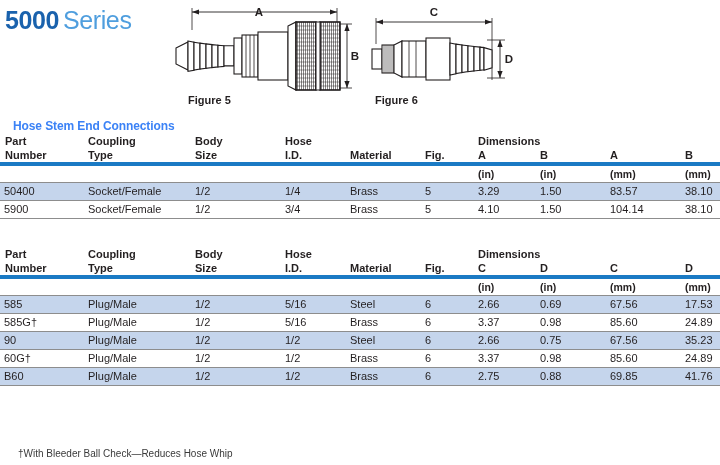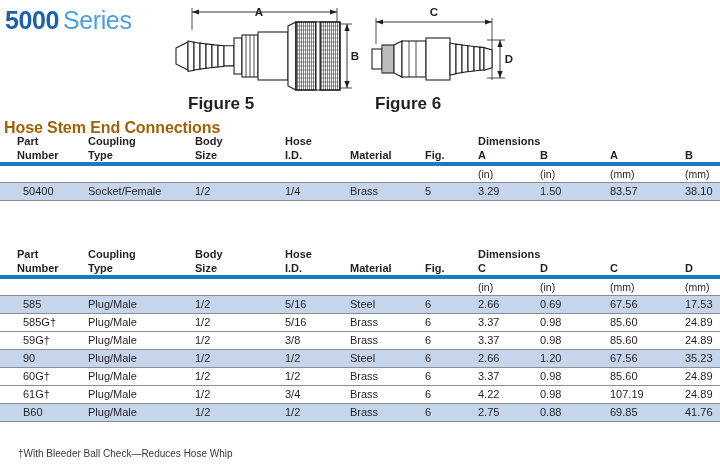--- a/index.html
+++ b/index.html
@@ -17,29 +17,29 @@
     position: absolute; left: 5px; top: 6px;
     font-size: 25px; font-weight: 700; letter-spacing: -0.4px;
     white-space: nowrap;
   }
   .title .t-num { color: #1a62ad; }
   .title .t-word { color: #4f9ede; font-weight: 400; margin-left: 4px; }
 
   
   .figures { position: absolute; left: 0; top: 0; width: 720px; height: 115px; }
   .fig-caption {
-    position: absolute; font-size: 17px; font-weight: 700; color: #231f20;
+    position: absolute; font-size: 11px; font-weight: 700; color: #231f20;
   }
   #cap5 { left: 188px; top: 94px; }
   #cap6 { left: 375px; top: 94px; }
 
   
   .section-head {
-    position: absolute; left: 4px; top: 119px;
-    font-size: 16px; font-weight: 700; color: #a16207;
+    position: absolute; left: 13px; top: 119px;
+    font-size: 12px; font-weight: 700; color: #3b82f6;
     letter-spacing: -0.1px;
   }
 
   
   .tbl {
     position: absolute; left: 0; width: 720px;
     border-collapse: collapse; table-layout: fixed;
     font-size: 10.5px;
   }
   #tbl1 { top: 134px; }
@@ -60,44 +60,44 @@
     text-align: left; vertical-align: bottom;
     padding: 0; font-weight: 400;
     white-space: nowrap;
   }
 
   
   .hrow th {
     font-weight: 700; font-size: 11px; color: #231f20;
     height: 14px; line-height: 14px;
   }
-  .hrow th.pl { padding-left: 17px; }
+  .hrow th.pl { padding-left: 5px; }
 
   
   .rule-blue td {
     height: 4px; padding: 0;
     background: #1a7ac4;
   }
 
   
   .unitrow td {
-    font-weight: 400; font-size: 10.5px;
+    font-weight: 700; font-size: 10.5px;
     height: 16px; line-height: 16px;
     background: #ffffff;
     border-bottom: 1px solid #8d8d8d;
   }
 
   
   .drow td {
     height: 17px; line-height: 17px;
     font-size: 11px; color: #231f20;
     border-bottom: 1px solid #8d8d8d;
   }
   .drow.alt td { background: #c5d5ec; }
-  .drow td.pl { padding-left: 23px; }
+  .drow td.pl { padding-left: 4px; }
 
   
   .footnote {
     position: absolute; left: 18px; top: 448px;
     font-size: 10px; color: #3a3a3a;
   }
 </style>
 </head>
 <body>
 
@@ -304,20 +304,32 @@
           <td>Socket/Female</td>
           <td>1/2</td>
           <td>1/4</td>
           <td>Brass</td>
           <td>5</td>
           <td>3.29</td>
           <td>1.50</td>
           <td>83.57</td>
           <td>38.10</td>
         </tr>
+        <tr class="drow">
+          <td class="pl">5900</td>
+          <td>Socket/Female</td>
+          <td>1/2</td>
+          <td>3/4</td>
+          <td>Brass</td>
+          <td>5</td>
+          <td>4.10</td>
+          <td>1.50</td>
+          <td>104.14</td>
+          <td>38.10</td>
+        </tr>
       </tbody>
   </table>
 
   <table class="tbl" id="tbl2">
     <colgroup>
       <col class="c0">
         <col class="c1">
         <col class="c2">
         <col class="c3">
         <col class="c4">
@@ -383,69 +395,45 @@
           <td>Plug/Male</td>
           <td>1/2</td>
           <td>5/16</td>
           <td>Brass</td>
           <td>6</td>
           <td>3.37</td>
           <td>0.98</td>
           <td>85.60</td>
           <td>24.89</td>
         </tr>
+        <tr class="drow alt">
+          <td class="pl">90</td>
+          <td>Plug/Male</td>
+          <td>1/2</td>
+          <td>1/2</td>
+          <td>Steel</td>
+          <td>6</td>
+          <td>2.66</td>
+          <td>0.75</td>
+          <td>67.56</td>
+          <td>35.23</td>
+        </tr>
         <tr class="drow">
-          <td class="pl">59G†</td>
+          <td class="pl">60G†</td>
           <td>Plug/Male</td>
           <td>1/2</td>
-          <td>3/8</td>
+          <td>1/2</td>
           <td>Brass</td>
           <td>6</td>
           <td>3.37</td>
           <td>0.98</td>
           <td>85.60</td>
           <td>24.89</td>
         </tr>
         <tr class="drow alt">
-          <td class="pl">90</td>
-          <td>Plug/Male</td>
-          <td>1/2</td>
-          <td>1/2</td>
-          <td>Steel</td>
-          <td>6</td>
-          <td>2.66</td>
-          <td>1.20</td>
-          <td>67.56</td>
-          <td>35.23</td>
-        </tr>
-        <tr class="drow">
-          <td class="pl">60G†</td>
-          <td>Plug/Male</td>
-          <td>1/2</td>
-          <td>1/2</td>
-          <td>Brass</td>
-          <td>6</td>
-          <td>3.37</td>
-          <td>0.98</td>
-          <td>85.60</td>
-          <td>24.89</td>
-        </tr>
-        <tr class="drow">
-          <td class="pl">61G†</td>
-          <td>Plug/Male</td>
-          <td>1/2</td>
-          <td>3/4</td>
-          <td>Brass</td>
-          <td>6</td>
-          <td>4.22</td>
-          <td>0.98</td>
-          <td>107.19</td>
-          <td>24.89</td>
-        </tr>
-        <tr class="drow alt">
           <td class="pl">B60</td>
           <td>Plug/Male</td>
           <td>1/2</td>
           <td>1/2</td>
           <td>Brass</td>
           <td>6</td>
           <td>2.75</td>
           <td>0.88</td>
           <td>69.85</td>
           <td>41.76</td>

